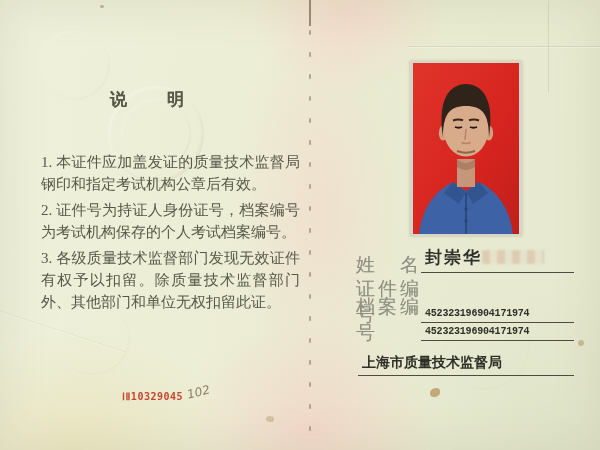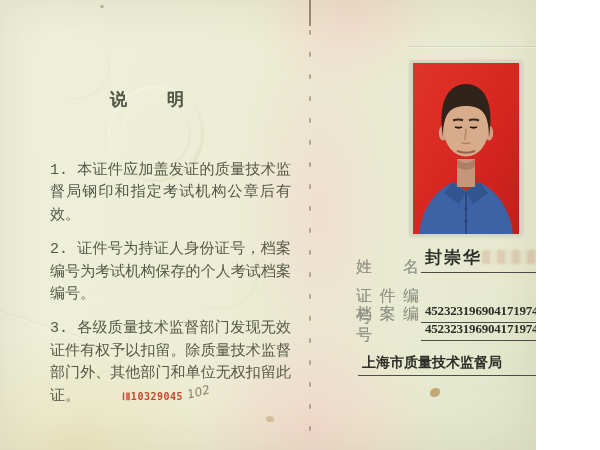--- a/index.html
+++ b/index.html
@@ -1,20 +1,20 @@
 <!DOCTYPE html>
 <html style="--page-left: #eef0da; --page-right: #e6e9cf; --gutter-pink: #f6d8cf; --serial-red: #c6462e; --ink: #565848; --label-ink: #8e9083; --value-ink: #2e2f28; --underline: #4c4c44; --photo-red: #d6241f; --jacket-blue: #3d62a6;"><head>
 <meta charset="utf-8">
 <style>
   * { margin: 0; padding: 0; box-sizing: border-box; }
   html,body { width:600px; height:450px; overflow:hidden; }
   body { font-family: "Liberation Serif", "DejaVu Serif", serif; }
 
   .booklet {
-    position: relative; width: 536px; height: 450px; overflow: hidden;
+    position: relative; width: 600px; height: 450px; overflow: hidden;
     background:
       radial-gradient(130px 110px at 348px 12px,  rgba(247,206,197,.60), rgba(247,206,197,0) 75%),
       radial-gradient(115px 270px at 320px 210px, rgba(246,211,201,.50), rgba(246,211,201,0) 72%),
       radial-gradient(160px 150px at 312px 432px, rgba(246,205,196,.65), rgba(246,205,196,0) 78%),
       radial-gradient(210px 150px at 75px 445px,  rgba(229,212,152,.35), rgba(229,212,152,0) 75%),
       radial-gradient(260px 210px at 565px 430px, rgba(209,217,189,.35), rgba(209,217,189,0) 75%),
       linear-gradient(100deg, var(--page-left,#eef0da) 0%, #ecedd4 45%, #e9ecd2 55%, var(--page-right,#e6e9cf) 100%);
     box-shadow: inset 0 0 45px rgba(158,148,118,.20);
     padding-left: 8px;
   }
@@ -44,21 +44,21 @@
   .instr-title {
     position:absolute; left:110px; top:88px;
     font-size:17px; font-weight:600; letter-spacing:2px;
     color: var(--ink,#565848); text-shadow: 0 0 .4px rgba(86,88,72,.6);
   }
   .instr-body {
     position:absolute; left:38px; top:148px; width:265px;
     font-size:15px; line-height:22.4px; text-align:justify;
     color: var(--ink,#565848);
   }
-  .instr-body p { margin:12px;font-family:Liberation Mono, monospace; }
+  .instr-body p { margin:3px; }
   .serial-row { position:absolute; left:122px; top:386px; white-space:nowrap; }
   .serial {
     font-family:"DejaVu Sans Mono", monospace; font-weight:bold; font-size:10px;
     color: var(--serial-red,#c6462e); letter-spacing:.5px;
   }
   .handwritten {
     display:inline-block; margin-left:5px; transform:rotate(-14deg) translateY(-4px);
     font-family:"DejaVu Sans", sans-serif; font-style:italic; font-size:12px;
     color:#8d8166;
   }
@@ -70,32 +70,32 @@
   }
   .photo-frame svg { display:block; }
 
   
   .field-row {
     position:absolute; left:356px; width:218px; height:32px;
     display:flex; align-items:flex-end;
   }
   .field-label {
     width:63px; flex:none; margin-bottom:-5px;
-    font-size:16px; color: var(--label-ink,#8e9083);
+    font-size:19px; color: var(--label-ink,#8e9083);
     text-align:justify; text-align-last:justify;
     text-shadow:0 0 .5px rgba(142,144,131,.4);
   }
   .field-value {
     flex:1; margin-left:2px; height:32px; display:flex; align-items:flex-end;
     border-bottom:1px solid var(--underline,#4c4c44);
     padding:0 0 3px 4px;
     font-weight:bold; color: var(--value-ink,#2e2f28); white-space:nowrap; overflow:hidden;margin-top:37px;
   }
   .v-name   { font-size:17px; letter-spacing:2px; }
-  .v-number { font-size:13px; letter-spacing:-0.2px; font-family:Liberation Serif, serif; }
+  .v-number { font-size:10px; letter-spacing:-0.2px; font-family:Liberation Mono, monospace; }
   .v-org    { font-size:14px; letter-spacing:0; }
 
   .stamp-remnant {
     position:absolute; left:482px; top:250px; width:62px; height:14px; border-radius:2px;
     background: repeating-linear-gradient(90deg, rgba(186,86,66,.20) 0 8px, rgba(186,86,66,.04) 8px 15px);
     filter: blur(1px);
   }
 </style>
 </head>
 <body>

